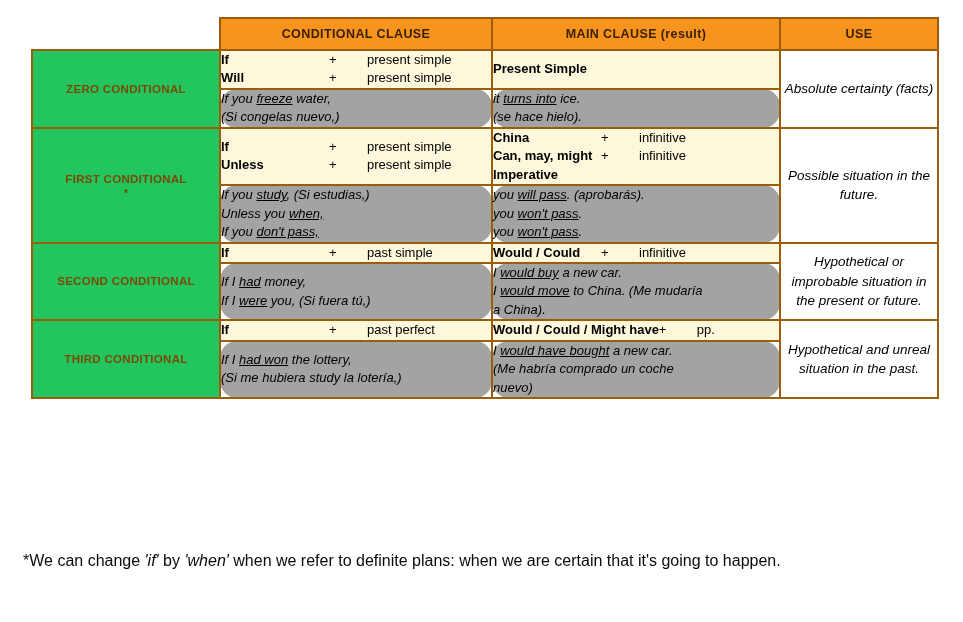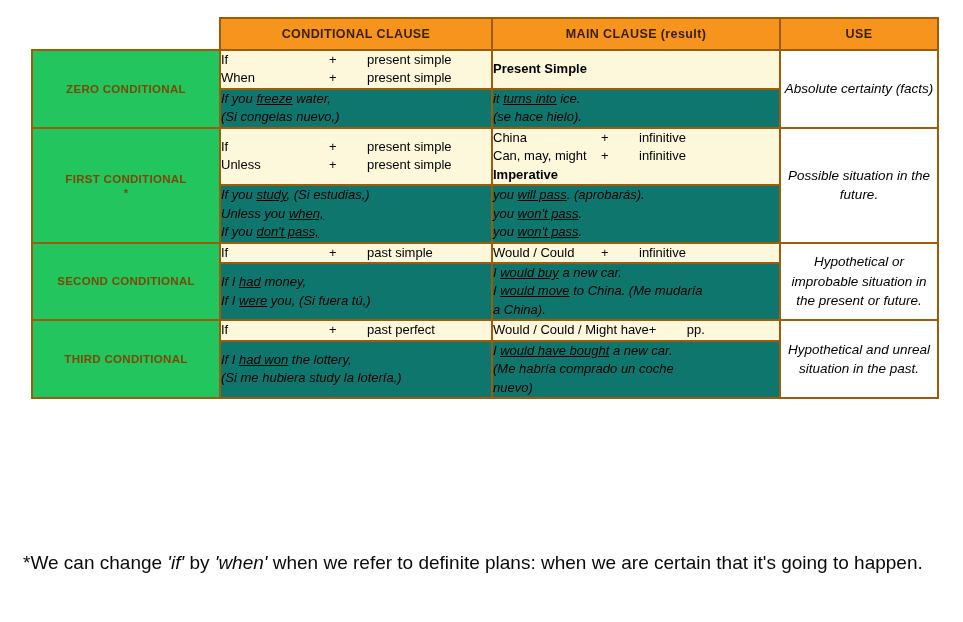--- a/index.html
+++ b/index.html
@@ -76,26 +76,27 @@
 
   
   td.formula {
     background: #FDF8DB;
     padding: 7px 0 7px 10px;
     font-size: 13px;
     line-height: 1.42;
     vertical-align: top;
   }
   td.example {
-    background: #0f766e;
+    background: #a3a3a3;
     padding: 7px 10px 8px 10px;
     font-size: 13px;
     line-height: 1.42;
     vertical-align: top;
     font-style: italic;
+    border-radius: 17px;
   }
   td.use-cell {
     background: #ffffff;
     text-align: center;
     font-size: 13.5px;
     line-height: 1.45;
     padding: 4px 8px;
     font-style: italic;
   }
 
@@ -103,21 +104,21 @@
   .f-line {
     display: block;
     white-space: nowrap;
   }
   .f-kw {
     font-weight: bold;
   }
   .f-kw-fixed {
     display: inline-block;
     min-width: 108px;
-    font-weight: normal;
+    font-weight: bold;
   }
   .f-plus {
     display: inline-block;
     width: 38px;
     text-align: left;
     font-weight: normal;
   }
   .f-tail {
     font-weight: normal;
   }
@@ -126,21 +127,21 @@
     display: block;
   }
   .u { text-decoration: underline; }
 
   
   .notes {
     position: absolute;
     left: 23px;
     top: 548px;
     width: 915px;
-    font-size: 19px;
+    font-size: 16px;
     line-height: 1.62;
     color: #0a0a0a;
   }
   .note-line { display: block; white-space: nowrap; }
   .note-indent { padding-left: 37px; }
   .it { font-style: italic; }
 </style>
 </head>
 <body>
 
@@ -158,21 +159,21 @@
         <th class="hdr">CONDITIONAL CLAUSE</th>
         <th class="hdr">MAIN CLAUSE (result)</th>
         <th class="hdr">USE</th>
       </tr>
     </thead>
     <tbody id="table-body">
         <tr>
           <td class="type-cell" rowspan="2"><span>ZERO CONDITIONAL</span></td>
           <td class="formula">
             <span class="f-line"><span class="f-kw-fixed">If</span><span class="f-plus">+</span><span class="f-tail">present simple</span></span>
-            <span class="f-line"><span class="f-kw-fixed">When</span><span class="f-plus">+</span><span class="f-tail">present simple</span></span>
+            <span class="f-line"><span class="f-kw-fixed">Will</span><span class="f-plus">+</span><span class="f-tail">present simple</span></span>
           </td>
           <td class="formula">
             <span class="f-line"><span class="f-kw">Present Simple</span></span>
           </td>
           <td class="use-cell" rowspan="2">Absolute certainty (facts)</td>
         </tr>
         <tr>
           <td class="example">
             <span class="ex-line"><span>If you </span><span class="u">freeze</span><span> water,</span></span>
             <span class="ex-line"><span>(Si congelas nuevo,)</span></span>

